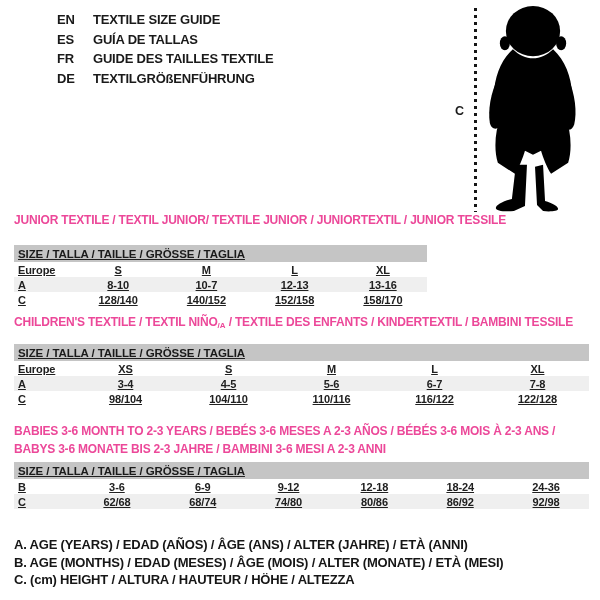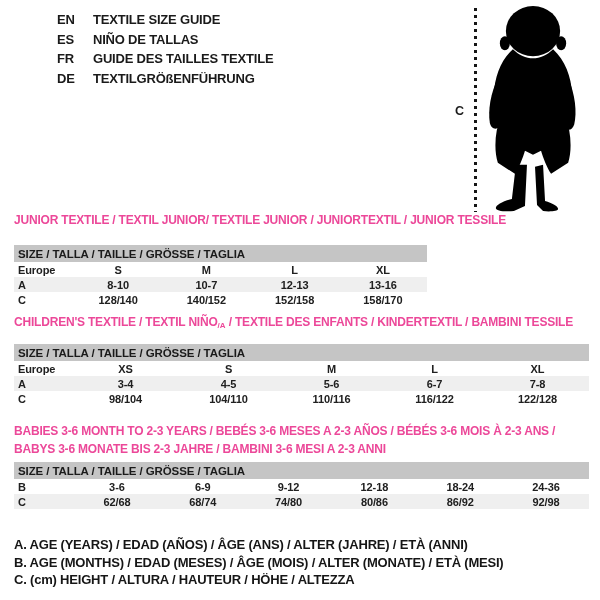--- a/index.html
+++ b/index.html
@@ -20,41 +20,41 @@
   .baby-svg{position:absolute;left:487px;top:6px;}
   
   .tbl-title{position:absolute;left:14px;font-size:12px;font-weight:700;color:#ec4899;
              letter-spacing:-0.2px;white-space:nowrap;}
   .t1-title{top:213px;}
   .t2-title{top:315px;}
   .t3-title{top:423px;line-height:17.5px;}
   .title-sub{font-size:8px;vertical-align:-2px;letter-spacing:0;}
   
   .size-table{position:absolute;border-collapse:collapse;table-layout:fixed;
-              font-size:11px;font-weight:700;color:#202020;letter-spacing:-0.1px;}
+              font-size:11px;font-weight:700;color:#202020;letter-spacing:-0.1px;text-decoration:underline;}
   .size-table td{padding:0 4px;height:15px;text-align:center;white-space:nowrap;overflow:hidden;}
   .size-table td.lbl{text-align:left;}
   .size-table tr.bar td{background:#c5c5c5;text-align:left;height:17px;font-size:11.5px;color:#1a1a1a;}
   .size-table tr.shaded td{background:#efefef;}
   .t1{left:14px;top:245px;width:413px;}
   .t2{left:14px;top:344px;width:575px;}
   .t3{left:14px;top:462px;width:575px;}
   
   .notes{position:absolute;left:14px;top:536px;font-size:13px;font-weight:700;
          line-height:17.5px;letter-spacing:-0.2px;color:#161616;}
 </style>
 </head>
 <body>
 
 <div class="langs">
   <div class="lang-row">
     <span class="lang-code">EN</span><span>TEXTILE SIZE GUIDE</span>
   </div>
   <div class="lang-row">
-    <span class="lang-code">ES</span><span>NIÑO DE TALLAS</span>
+    <span class="lang-code">ES</span><span>GUÍA DE TALLAS</span>
   </div>
   <div class="lang-row">
     <span class="lang-code">FR</span><span>GUIDE DES TAILLES TEXTILE</span>
   </div>
   <div class="lang-row">
     <span class="lang-code">DE</span><span>TEXTILGRÖßENFÜHRUNG</span>
   </div>
 </div>
 
 <span class="c-label">C</span>

